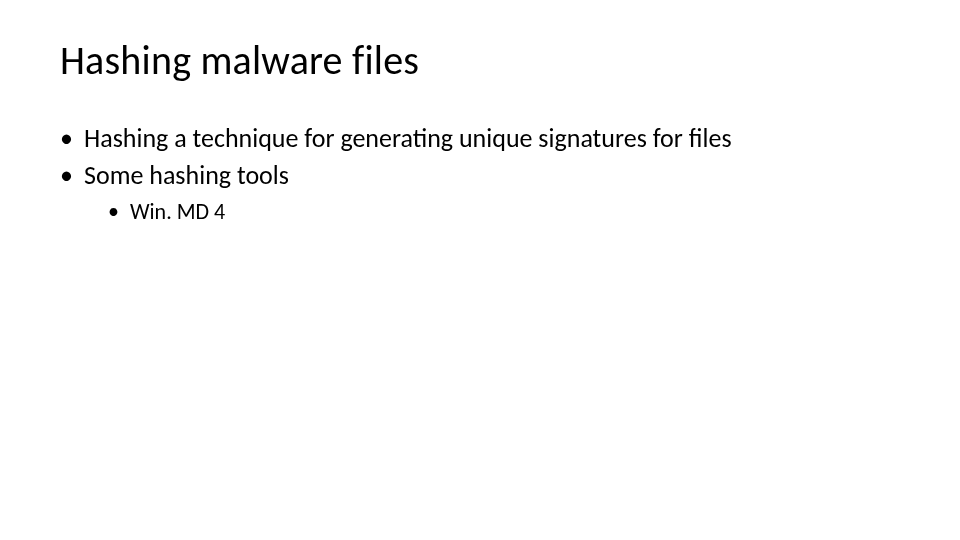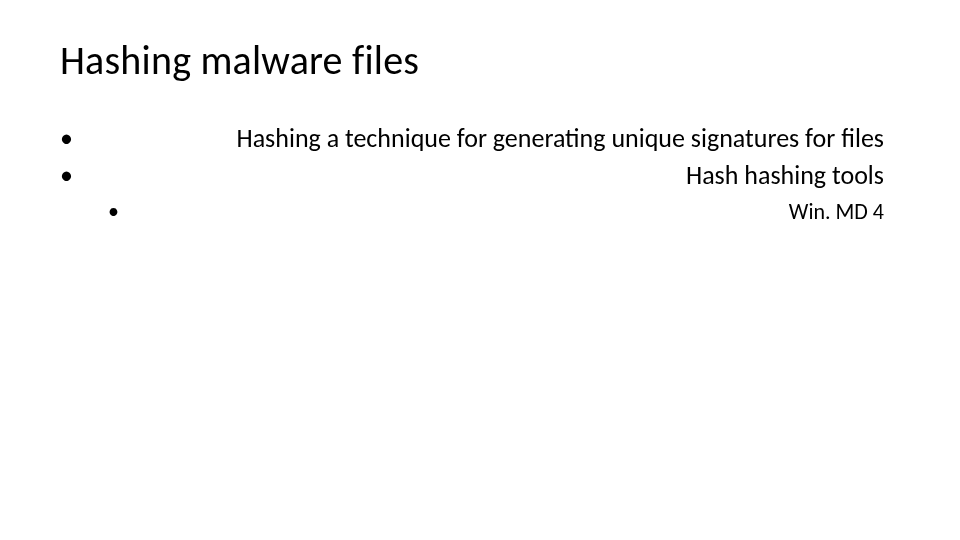--- a/index.html
+++ b/index.html
@@ -1,35 +1,35 @@
 <!DOCTYPE html>
 <html><head>
 <meta charset="utf-8">
 <style>
   * { margin: 0; padding: 0; box-sizing: border-box; }
   html, body { width: 960px; height: 540px; background: #fff; font-family: "Calibri", "Segoe UI", Arial, sans-serif; color: #000; }
   .slide { width: 944px; height: 540px; padding: 36px 60px 0 60px; }
   .title { font-size: 40px; font-weight: 400; letter-spacing: 0.2px; margin-bottom: 36px; }
-  ul { list-style: none; text-align: right; }
+  ul { list-style: none; }
   .lvl1 > li { font-size: 26px; line-height: 1.35; position: relative; padding-left: 24px; margin-bottom: 2px; }
   .lvl1 > li::before { content: "•"; position: absolute; left: 0; top: 0; font-size: 26px; }
   .lvl2 { margin: 4px 0 6px 24px; }
   .lvl2 > li { font-size: 22px; line-height: 1.4; position: relative; padding-left: 22px; margin-bottom: 2px; }
   .lvl2 > li::before { content: "•"; position: absolute; left: 0; top: 0; font-size: 22px; }
 </style>
 </head>
 <body>
 
 <div class="slide">
   <h1 class="title">Hashing malware files</h1>
 
   <ul class="lvl1">
     <li>
       <span>Hashing a technique for generating unique signatures for files</span>
     </li>
     <li>
-      <span>Hash hashing tools</span>
+      <span>Some hashing tools</span>
       <ul class="lvl2">
         <li><span>Win. MD 4</span></li>
       </ul>
     </li>
   </ul>
 </div>
 
 </body></html>

